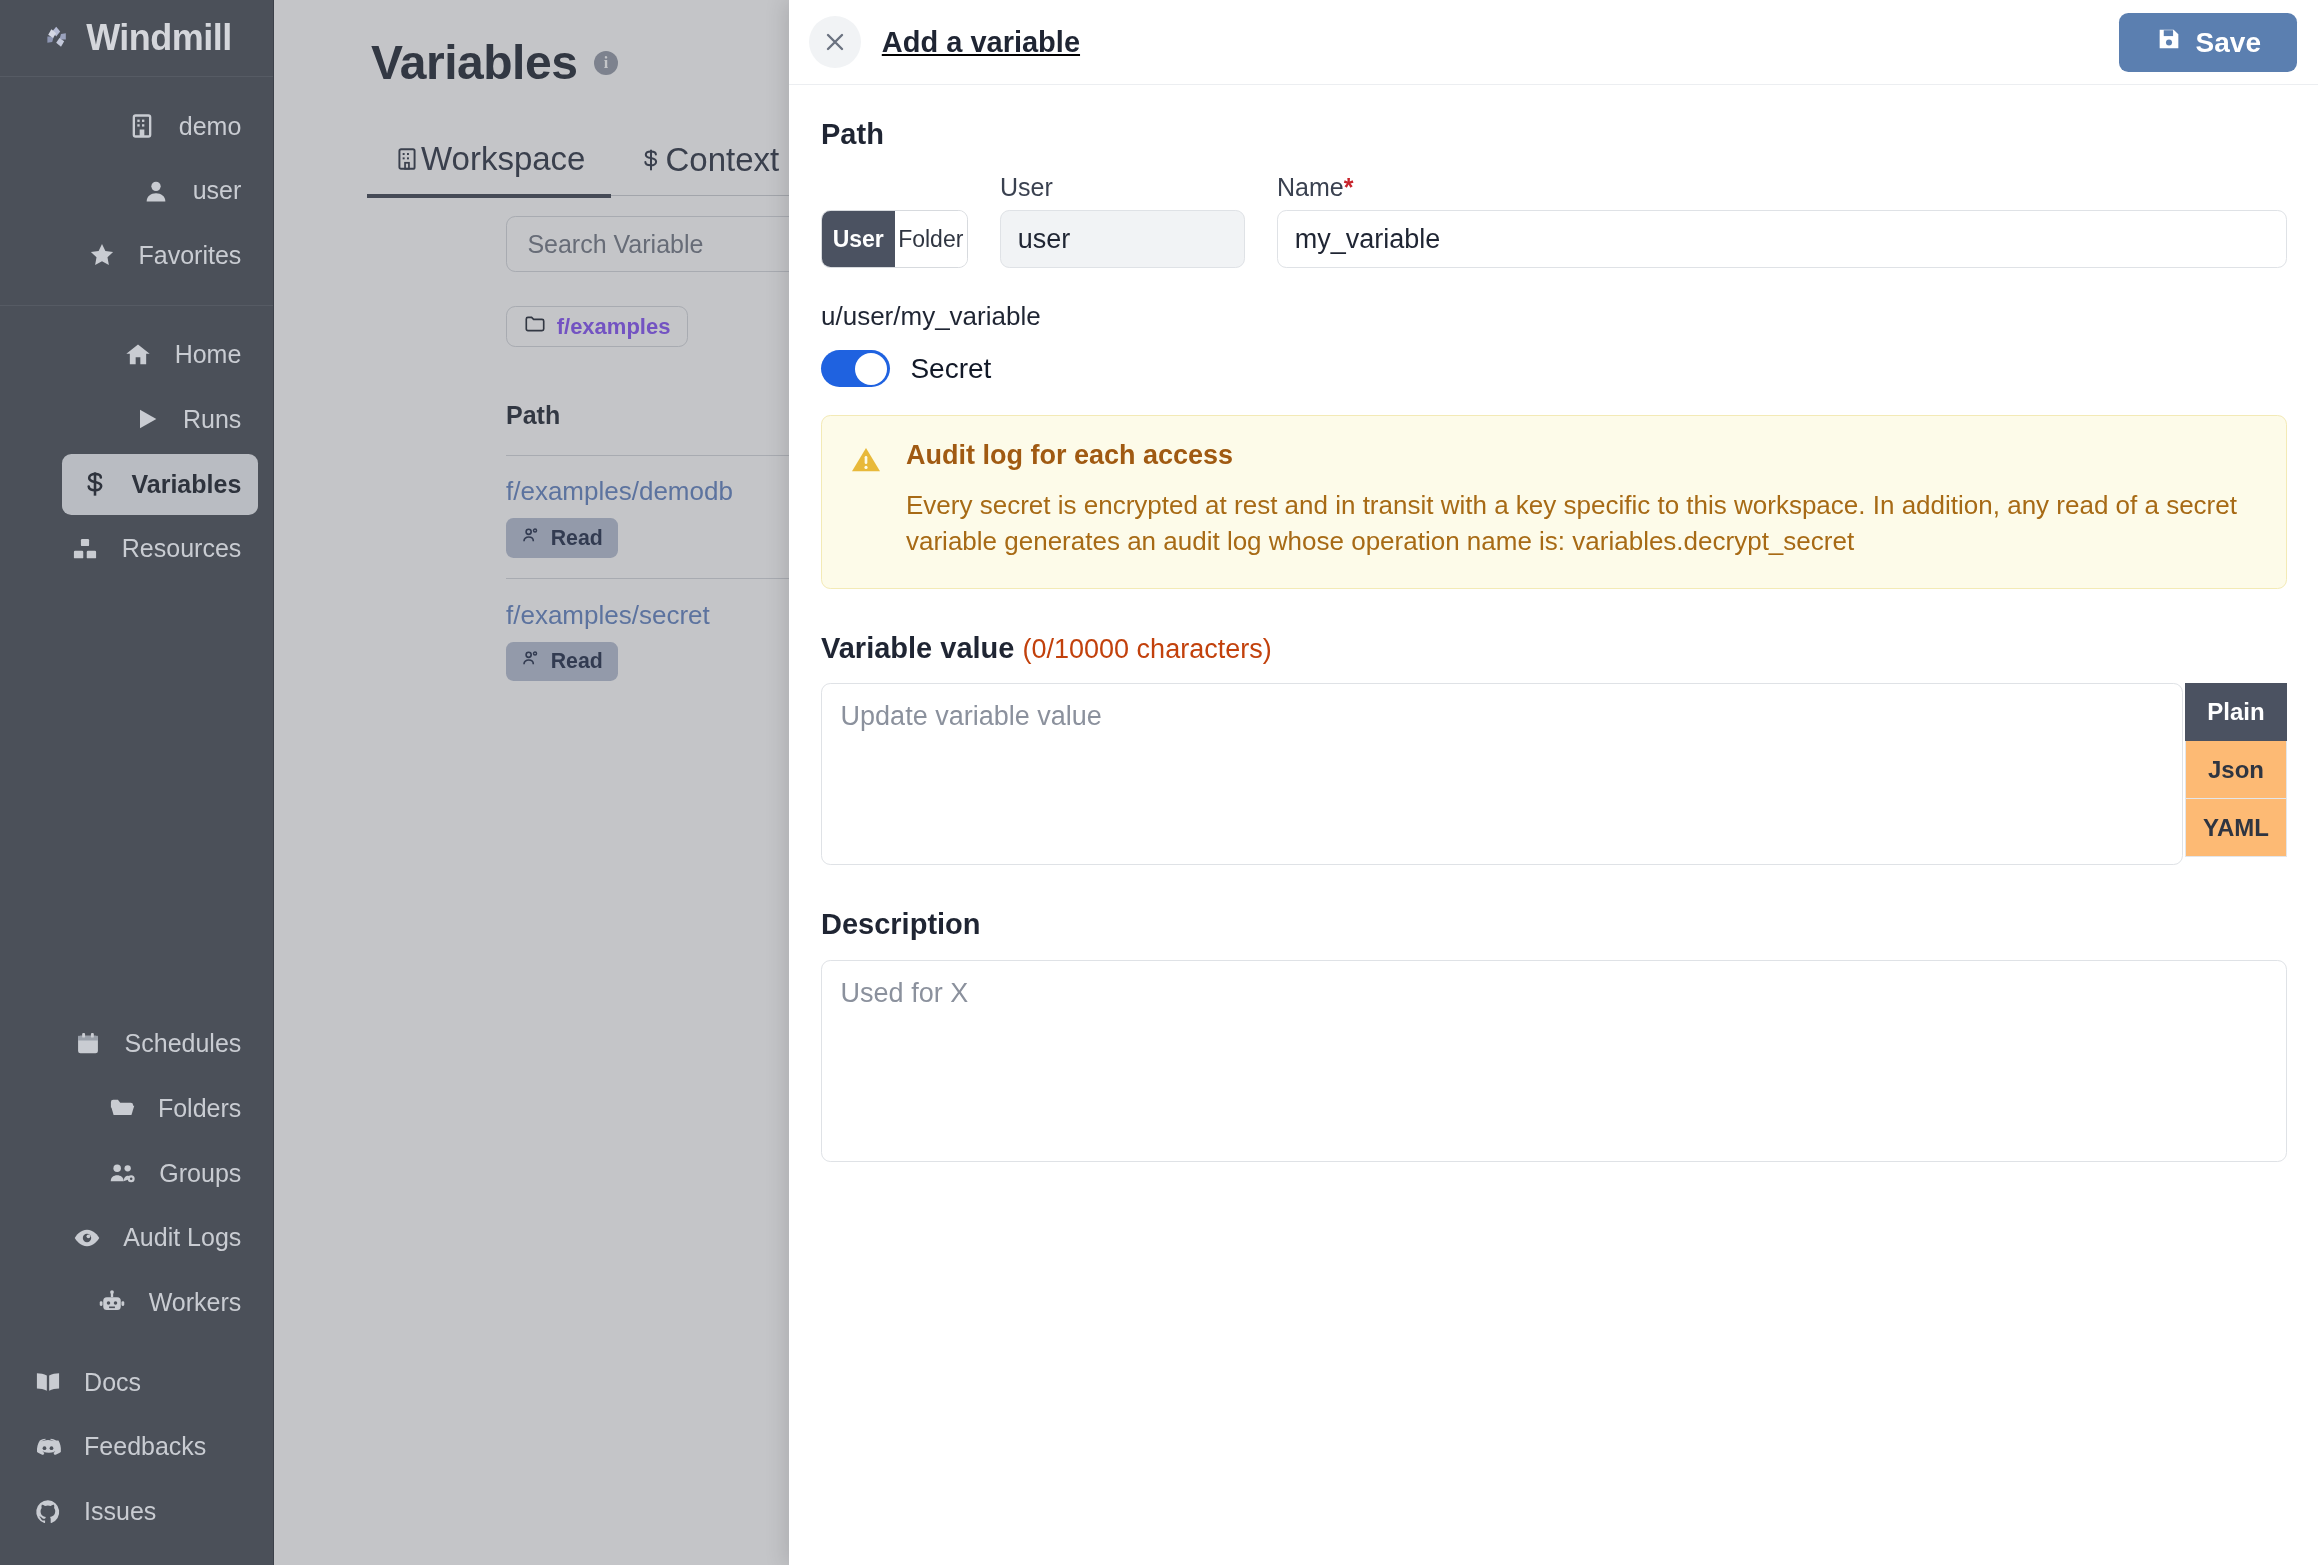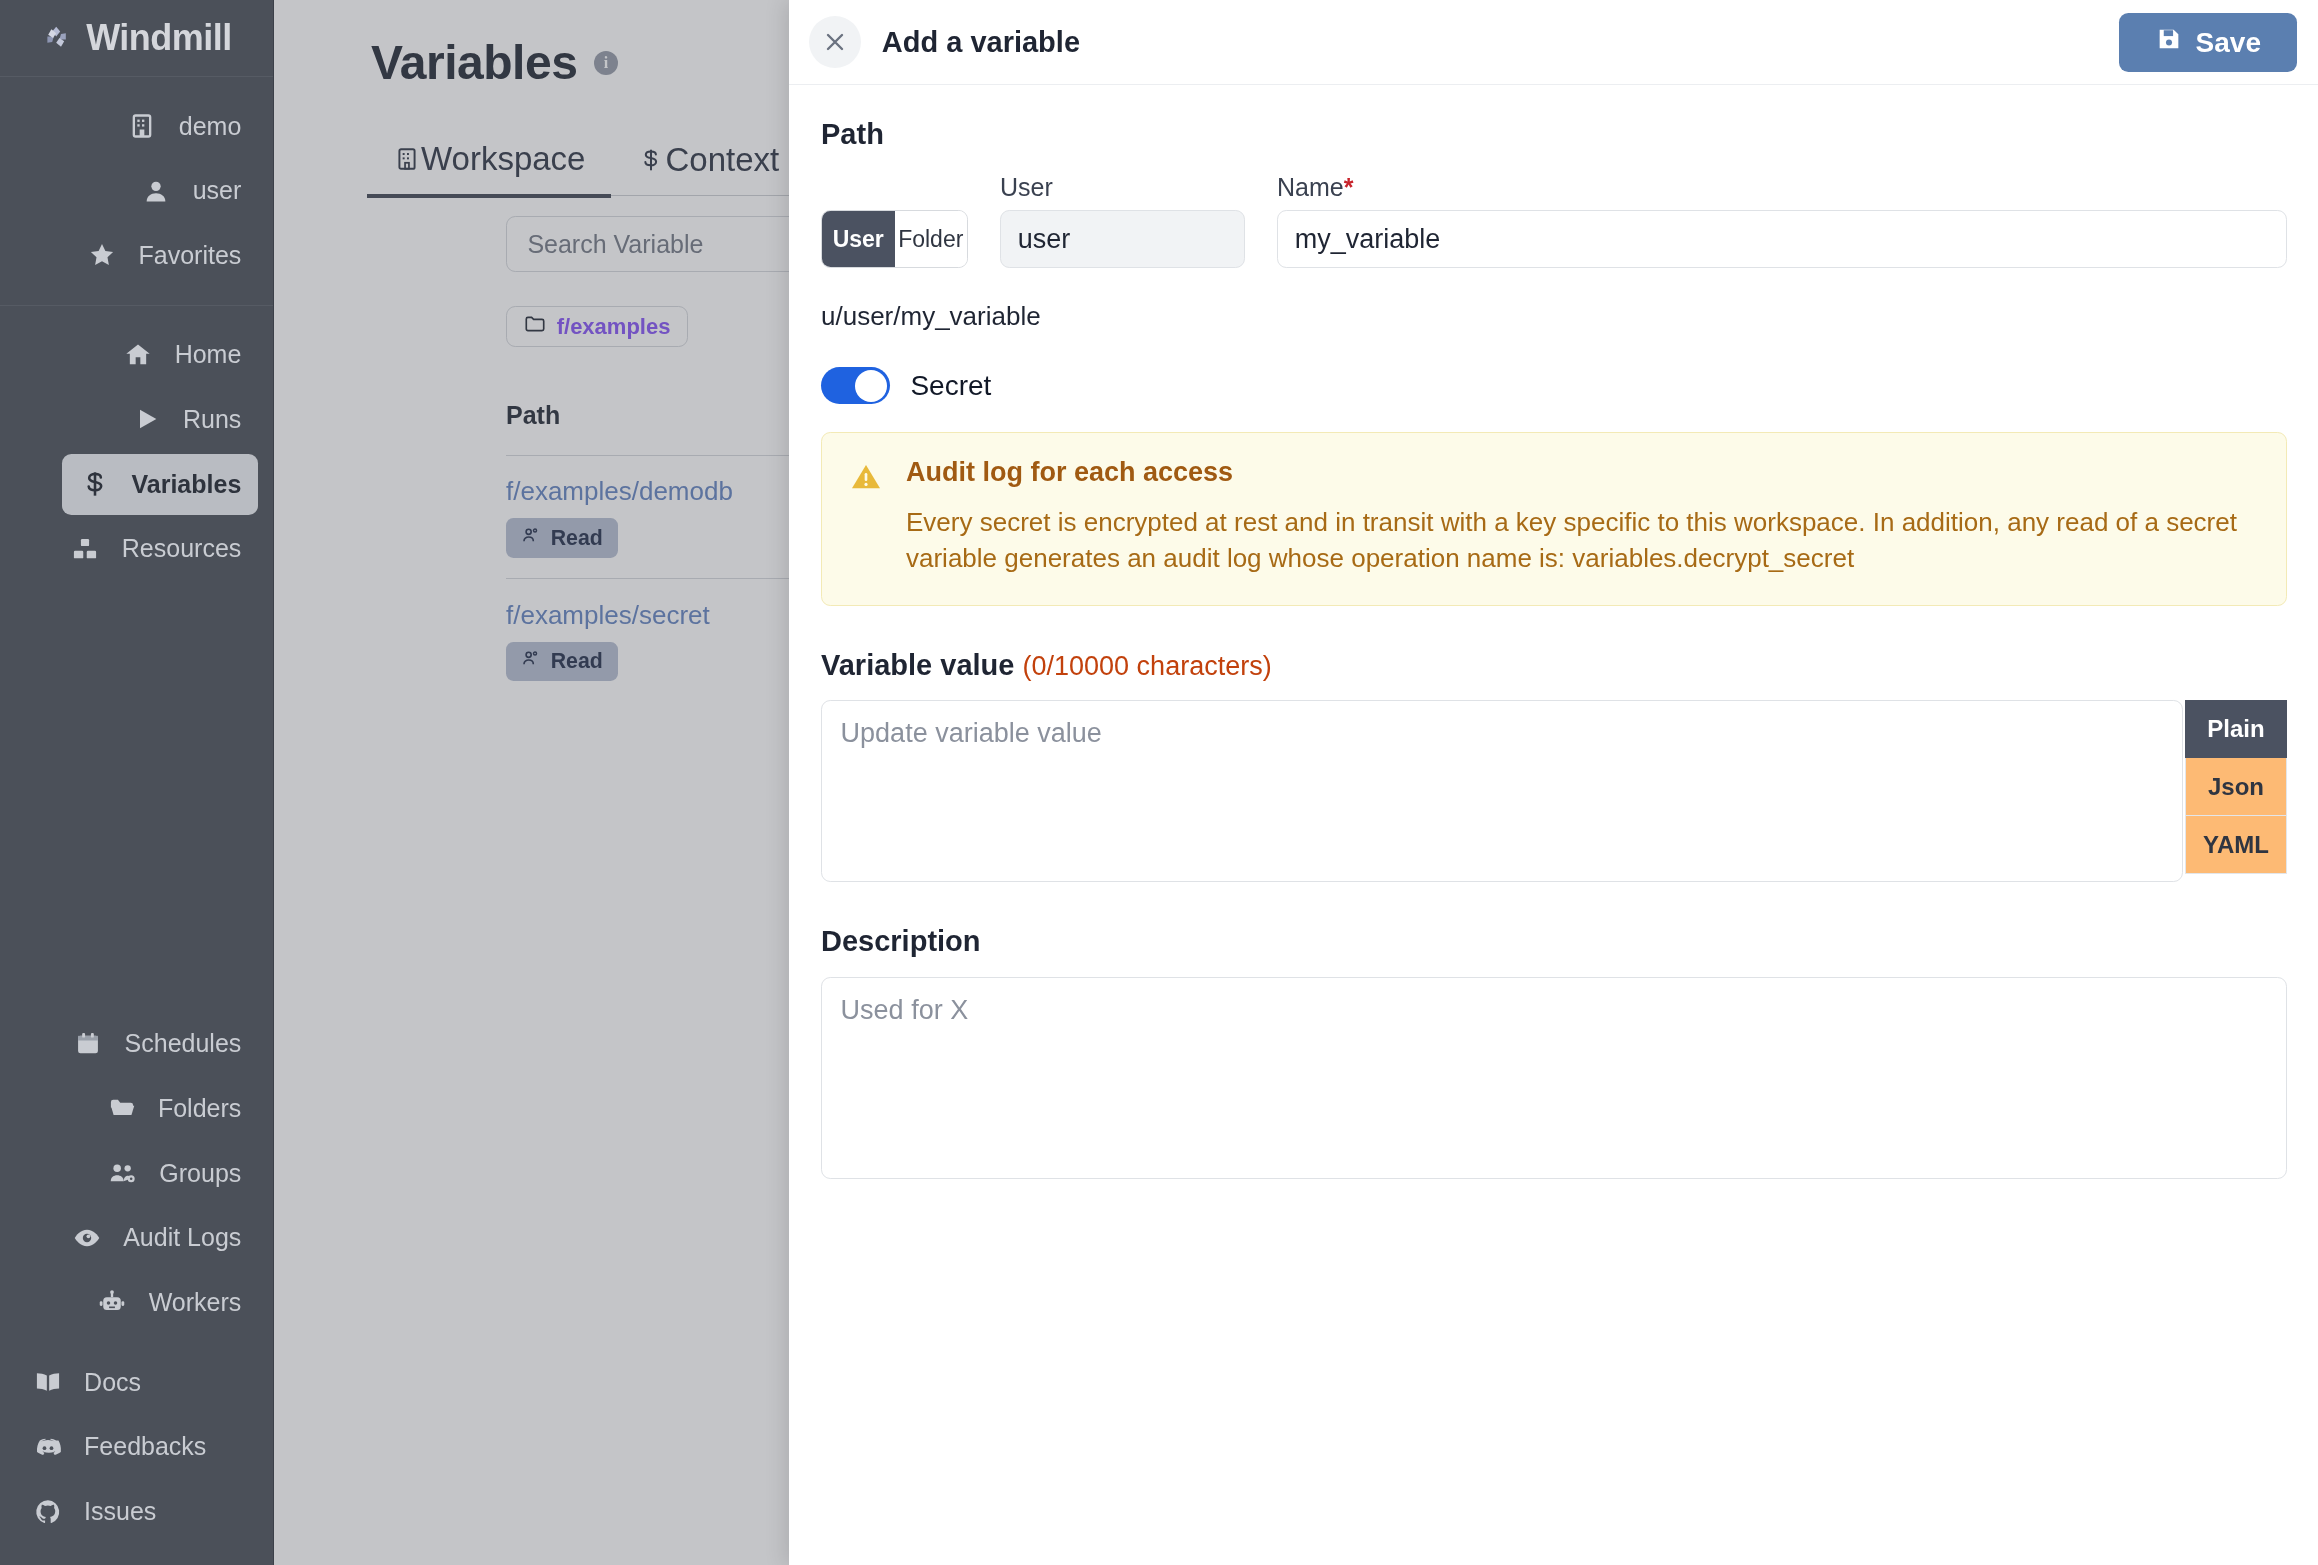--- a/index.html
+++ b/index.html
@@ -129,20 +129,21 @@
     background: #ffffff;
     box-shadow: -3.7px 0 20.4px rgba(0,0,0,0.12);
     display: flex; flex-direction: column;
   }
   .drawer-header {
     height: 85px; flex: 0 0 85px;
     border-bottom: 1.9px solid #eceef1;
     display: flex; align-items: center;
     padding: 0 24px 0 20.4px;
     position: relative;
+    text-decoration: underline;
   }
   .close-btn {
     width: 52px; height: 52px; border-radius: 50%;
     background: #f1f3f5;
     display: flex; align-items: center; justify-content: center;
     cursor: pointer;
   }
   .drawer-title {
     margin-left: 20.4px;
     font-size: 29px; font-weight: 700; color: #1f2533;
@@ -188,21 +189,21 @@
   .inp.readonly { background: #f1f3f5; }
   .inp-user { width: 245px; }
   .inp-name { flex: 1 1 auto; }
 
   .path-preview {
     margin-top: 33px;
     font-family: Liberation Sans, sans-serif;
     font-size: 26px; color: #1f2533;
   }
 
-  .toggle-row { margin-top: 35px; display: flex; align-items: center; gap: 20.4px; }
+  .toggle-row { margin-top: 18px; display: flex; align-items: center; gap: 20.4px; }
   .toggle {
     width: 69px; height: 37px; border-radius: 18.6px;
     background: #1f62e0; position: relative; cursor: pointer;
   }
   .toggle .knob {
     position: absolute; right: 2.8px; top: 2.8px;
     width: 32px; height: 32px; border-radius: 50%; background: #ffffff;
   }
   .toggle-label { font-size: 28px; color: #111827; }
 

